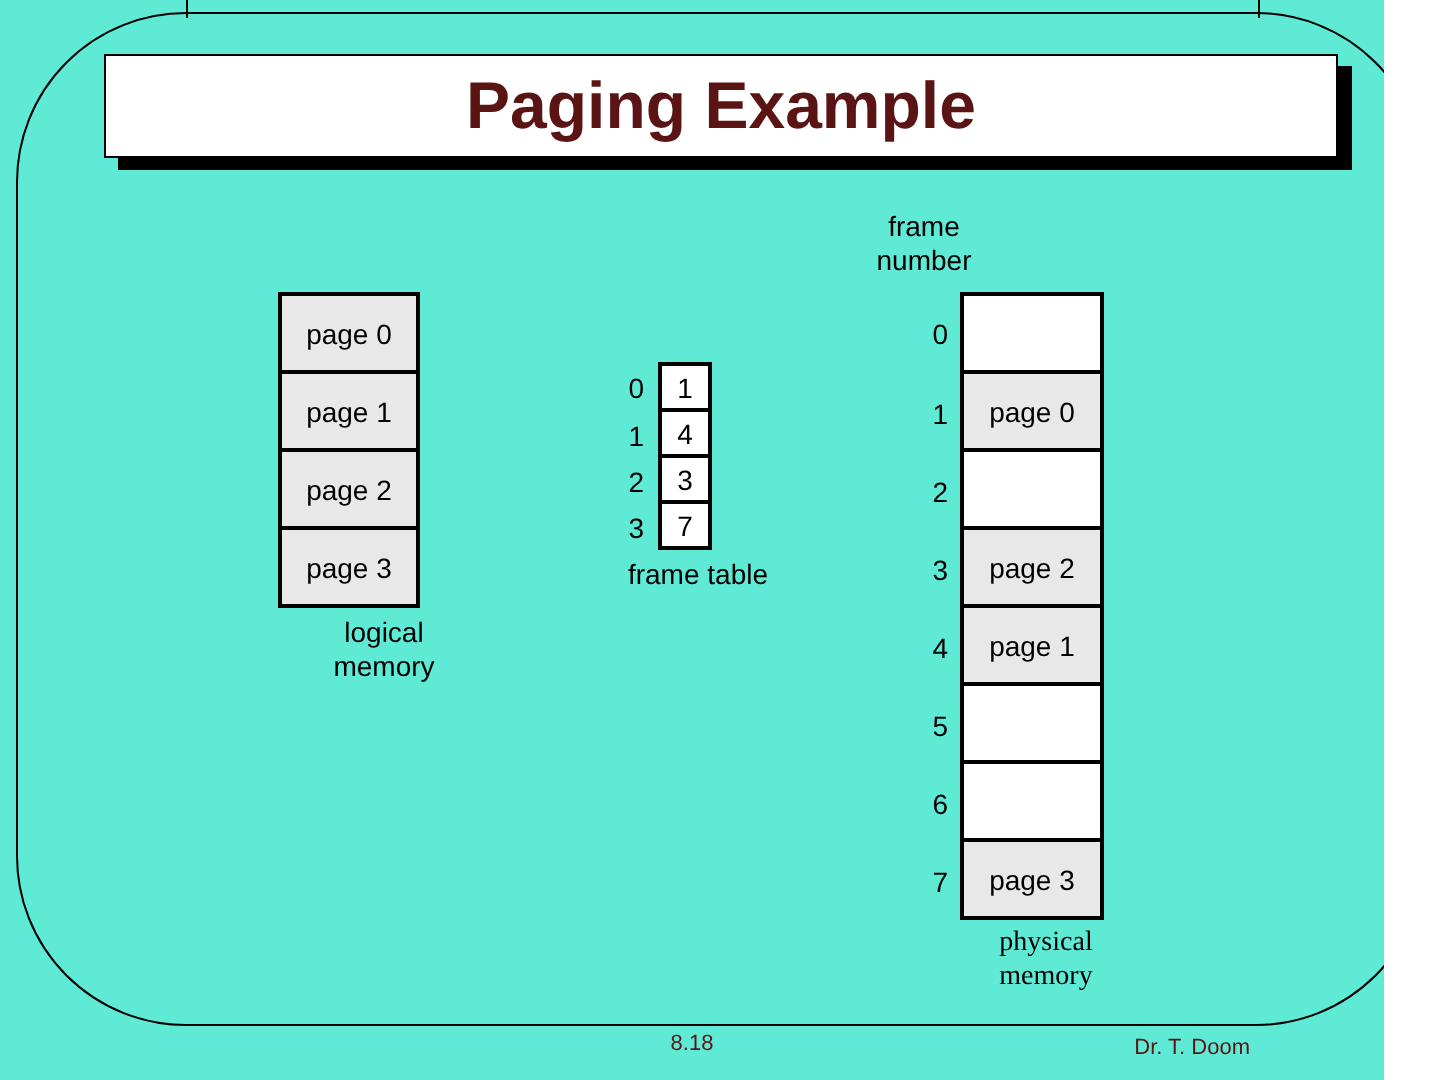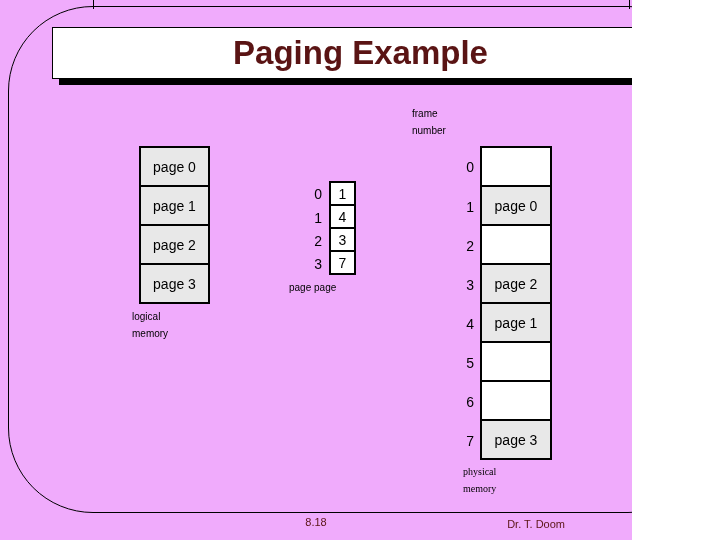--- a/index.html
+++ b/index.html
@@ -8,23 +8,23 @@
     --border: #000000;
   }
   * { margin: 0; padding: 0; box-sizing: border-box; }
   html, body { background: #ffffff; }
   body {
     font-family: "Liberation Sans", sans-serif;
     color: #000;
   }
   .canvas {
     position: relative;
-    width: 632px;
+    width: 692px;
     height: 540px;
-    background: #f0abfc;
+    background: #5eead4;
     overflow: hidden;
   }
 
   
   .frame {
     position: absolute;
     left: 8px; top: 6px;
     width: 705px; height: 507px;
     border: 1px solid #000;
     border-radius: 85px;
@@ -51,23 +51,23 @@
   .title-box .title {
     font-size: 33px;
     font-weight: bold;
     color: var(--accent-text);
     letter-spacing: 0;
   }
 
   
   .diagram-label {
     position: absolute;
-    font-size: 10px;
+    font-size: 14px;
     line-height: 17px;
-    text-align: left;
+    text-align: center;
     color: #000;
   }
 
   
   .lm-col {
     position: absolute;
     left: 139px; top: 146px;
     width: 71px;
   }
   .lm-col .cell {
@@ -173,21 +173,21 @@
     </div>
     <div class="pt-row">
       <div class="idx">2</div>
       <div class="cell">3</div>
     </div>
     <div class="pt-row">
       <div class="idx">3</div>
       <div class="cell">7</div>
     </div>
   </div>
-  <div class="diagram-label" style="left:289px; top:279px; width:120px;">page page</div>
+  <div class="diagram-label" style="left:289px; top:279px; width:120px;">frame table</div>
 
   <div class="diagram-label" style="left:412px; top:105px; width:100px;">
     <div>frame</div>
     <div>number</div>
   </div>
 
   <div class="pm">
     <div class="pm-row">
       <div class="idx">0</div>
       <div class="cell"></div>

